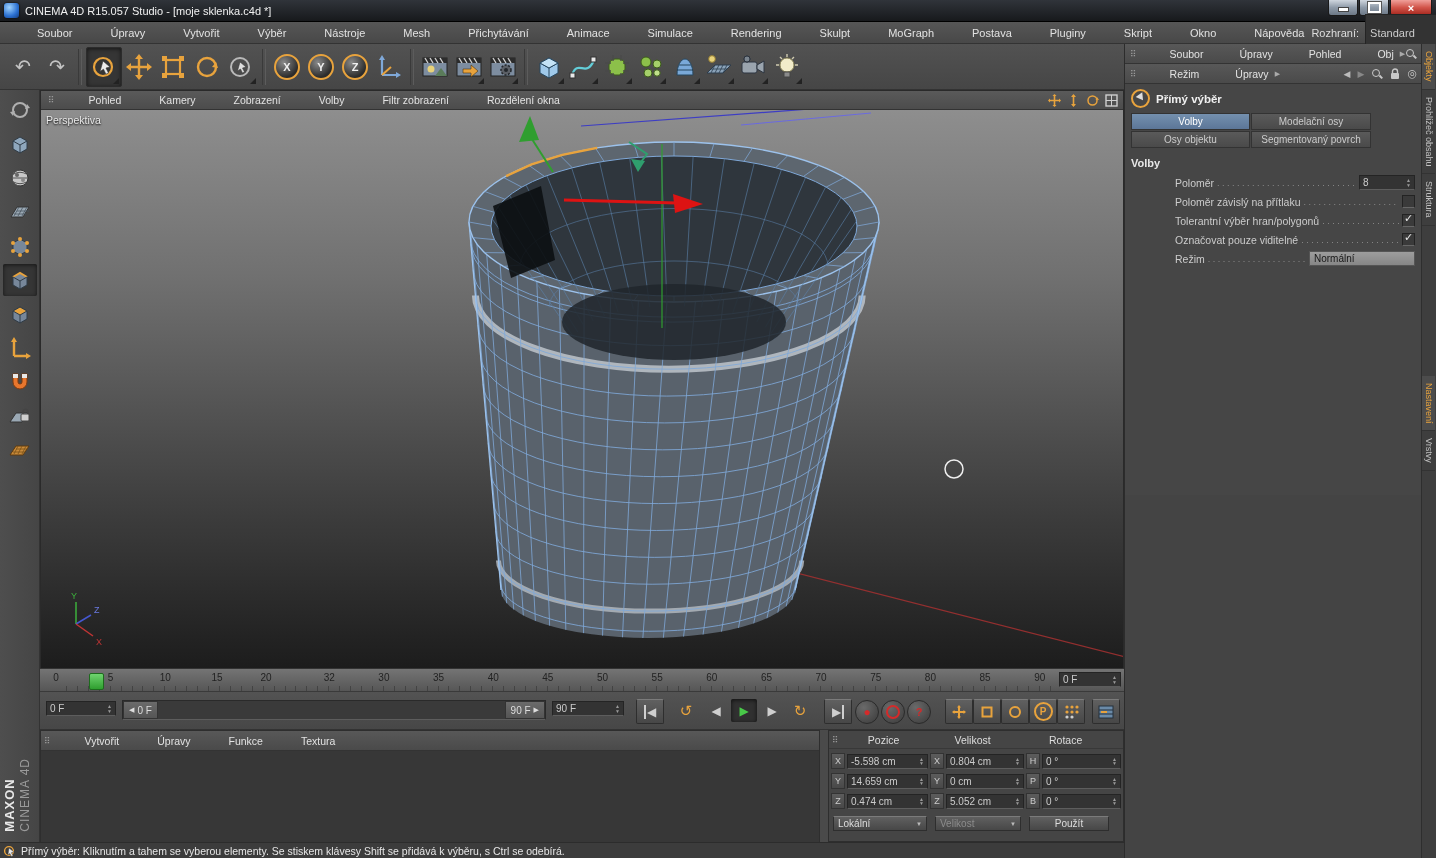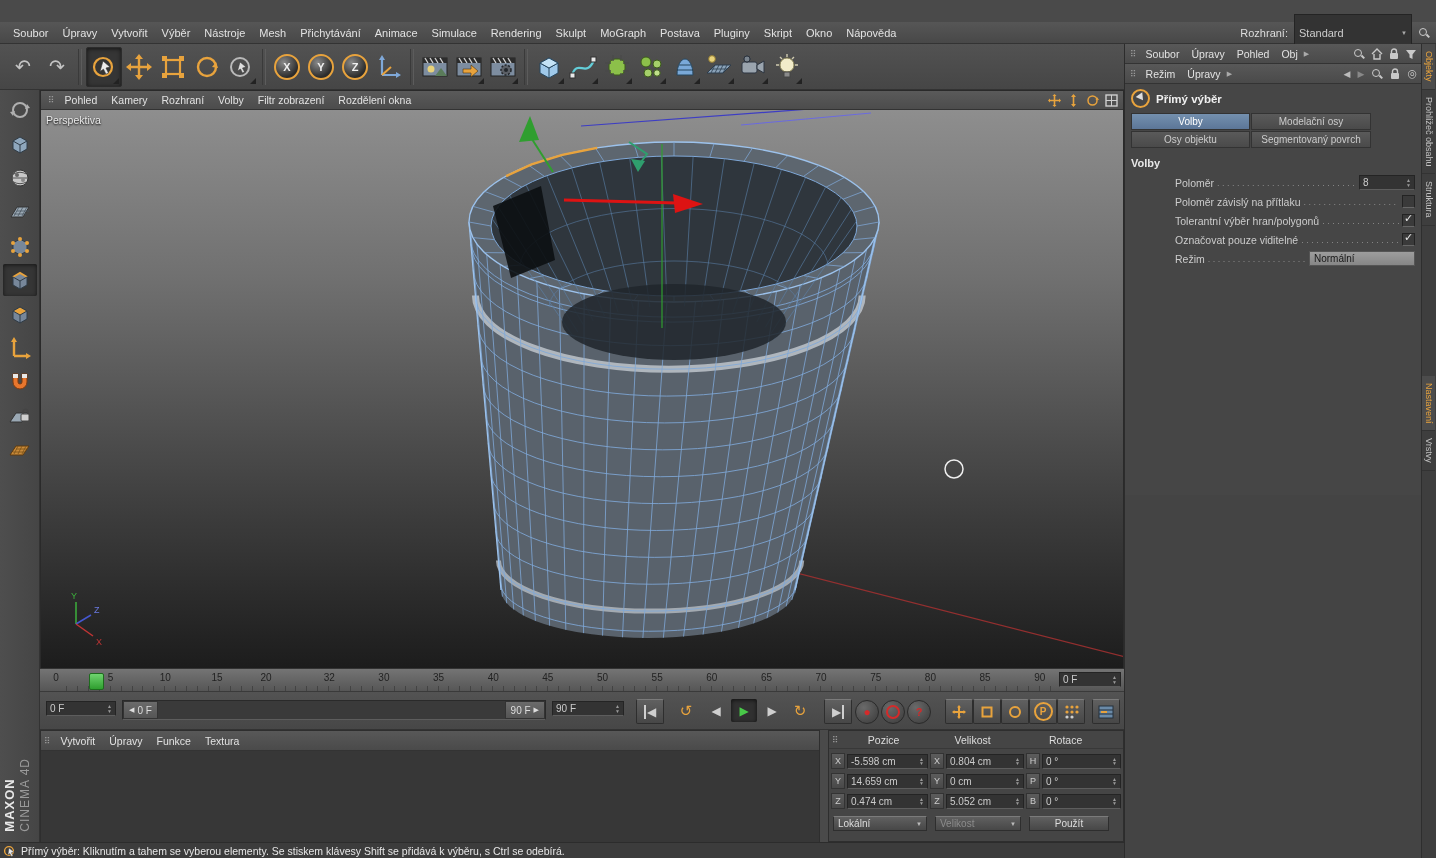--- a/index.html
+++ b/index.html
@@ -12,21 +12,21 @@
   .appicon{width:15px;height:15px;border-radius:3px;background:radial-gradient(circle at 35% 30%,#9fd4ff,#2a6fd0 60%,#143b7a);margin-right:6px;box-shadow:0 0 2px #000;}
   .titletext{color:#f0f0f0;font-size:11px;white-space:nowrap;}
   .winbtns{margin-left:auto;display:flex;align-items:flex-start;height:100%;}
   .wbtn{width:28px;height:15px;border:1px solid #1a1a1a;border-top:none;border-radius:0 0 3px 3px;background:linear-gradient(#cfd6de,#8e9aa8 50%,#6c7886);display:flex;align-items:center;justify-content:center;margin-left:1px;cursor:pointer;}
   .wbtn.close{width:40px;background:linear-gradient(#f0a09a,#d2554a 50%,#a5271e);color:#fff;font-size:11px;font-weight:bold;}
   .minbar{width:9px;height:3px;background:#fff;border:1px solid #444;margin-top:4px;}
   .maxbox{width:9px;height:7px;border:2px solid #fff;outline:1px solid #555;background:transparent;}
 
   
   .menubar{left:0;top:22px;width:1436px;height:22px;background:linear-gradient(#565656,#484848);display:flex;align-items:center;padding:0 6px;box-sizing:border-box;border-bottom:1px solid #333;}
-  .mi{padding:2px 7px;color:#e2e2e2;cursor:pointer;white-space:nowrap;}
+  .mi{padding:2px 7px;color:#e2e2e2;cursor:pointer;white-space:nowrap;margin-left:24px;}
   .menuright{margin-left:auto;display:flex;align-items:center;gap:6px;}
   .iface-dd{width:108px;height:15px;background:#333;border:1px solid #242424;border-bottom-color:#5d5d5d;display:flex;align-items:center;padding:10px 4px;color:#ccc;cursor:pointer;}
   .iface-dd .arr{margin-left:auto;font-size:6px;color:#aaa;}
 
   
   .mag{position:relative;width:12px;height:12px;display:inline-block;cursor:pointer;}
   .mag::before{content:"";position:absolute;left:1px;top:1px;width:6px;height:6px;border:1.5px solid #c9c9c9;border-radius:50%;}
   .mag::after{content:"";position:absolute;left:8px;top:8px;width:4px;height:1.5px;background:#c9c9c9;transform:rotate(45deg);}
 
   
@@ -134,20 +134,35 @@
   .vtab.active{color:#e8a33d;background:#4c4c4c;}
 
   svg{display:block;}
   .icon-svg{pointer-events:none;}
 </style>
 </head>
 <body>
 
 <div class="win">
 
+  <div class="abs titlebar">
+    <div class="appicon"></div>
+    <div class="titletext">CINEMA 4D R15.057 Studio - [moje sklenka.c4d *]</div>
+    <div class="winbtns">
+      <div class="wbtn">
+          <div class="minbar"></div>
+        </div>
+      <div class="wbtn">
+          <div class="maxbox"></div>
+        </div>
+      <div class="wbtn close">
+          <span>×</span>
+        </div>
+    </div>
+  </div>
 
   <div class="abs menubar">
     <span class="mi">Soubor</span>
     <span class="mi">Úpravy</span>
     <span class="mi">Vytvořit</span>
     <span class="mi">Výběr</span>
     <span class="mi">Nástroje</span>
     <span class="mi">Mesh</span>
     <span class="mi">Přichytávání</span>
     <span class="mi">Animace</span>
@@ -409,21 +424,21 @@
       <span class="mx">MAXON</span>
       <span class="c4">CINEMA 4D</span>
     </div>
   </div>
 
   <div class="abs vp">
     <div class="vpmenu">
       <span class="grip">⠿</span>
       <span class="mi">Pohled</span>
       <span class="mi">Kamery</span>
-      <span class="mi">Rozhraní</span>
+      <span class="mi">Zobrazení</span>
       <span class="mi">Volby</span>
       <span class="mi">Filtr zobrazení</span>
       <span class="mi">Rozdělení okna</span>
       <div class="vpicons">
         <div class="vpico">
           <svg width="13" height="13" viewBox="0 0 13 13">
               <path d="M6.5 1v11M1 6.5h11" stroke="#e8a33d" stroke-width="1.6"></path>
               <path d="M6.5 0l2 2h-4zM6.5 13l2-2h-4zM0 6.5l2-2v4zM13 6.5l-2-2v4z" fill="#e8a33d"></path>
             </svg>
         </div>

